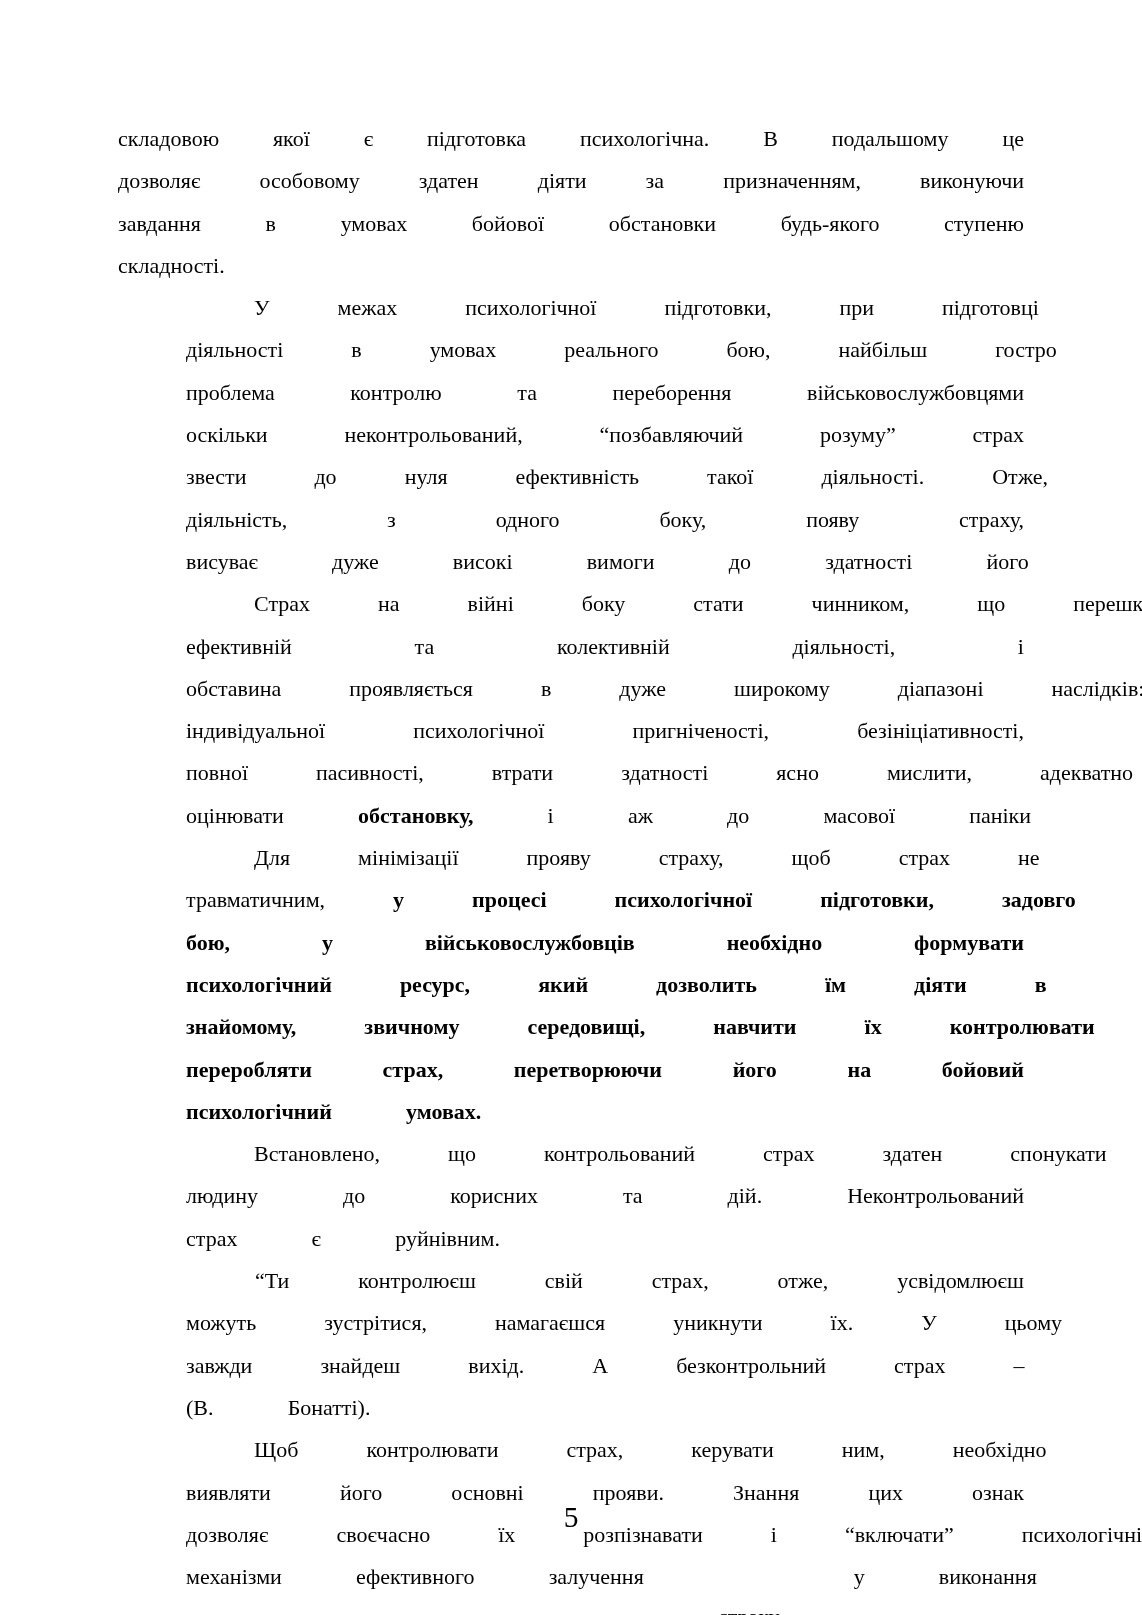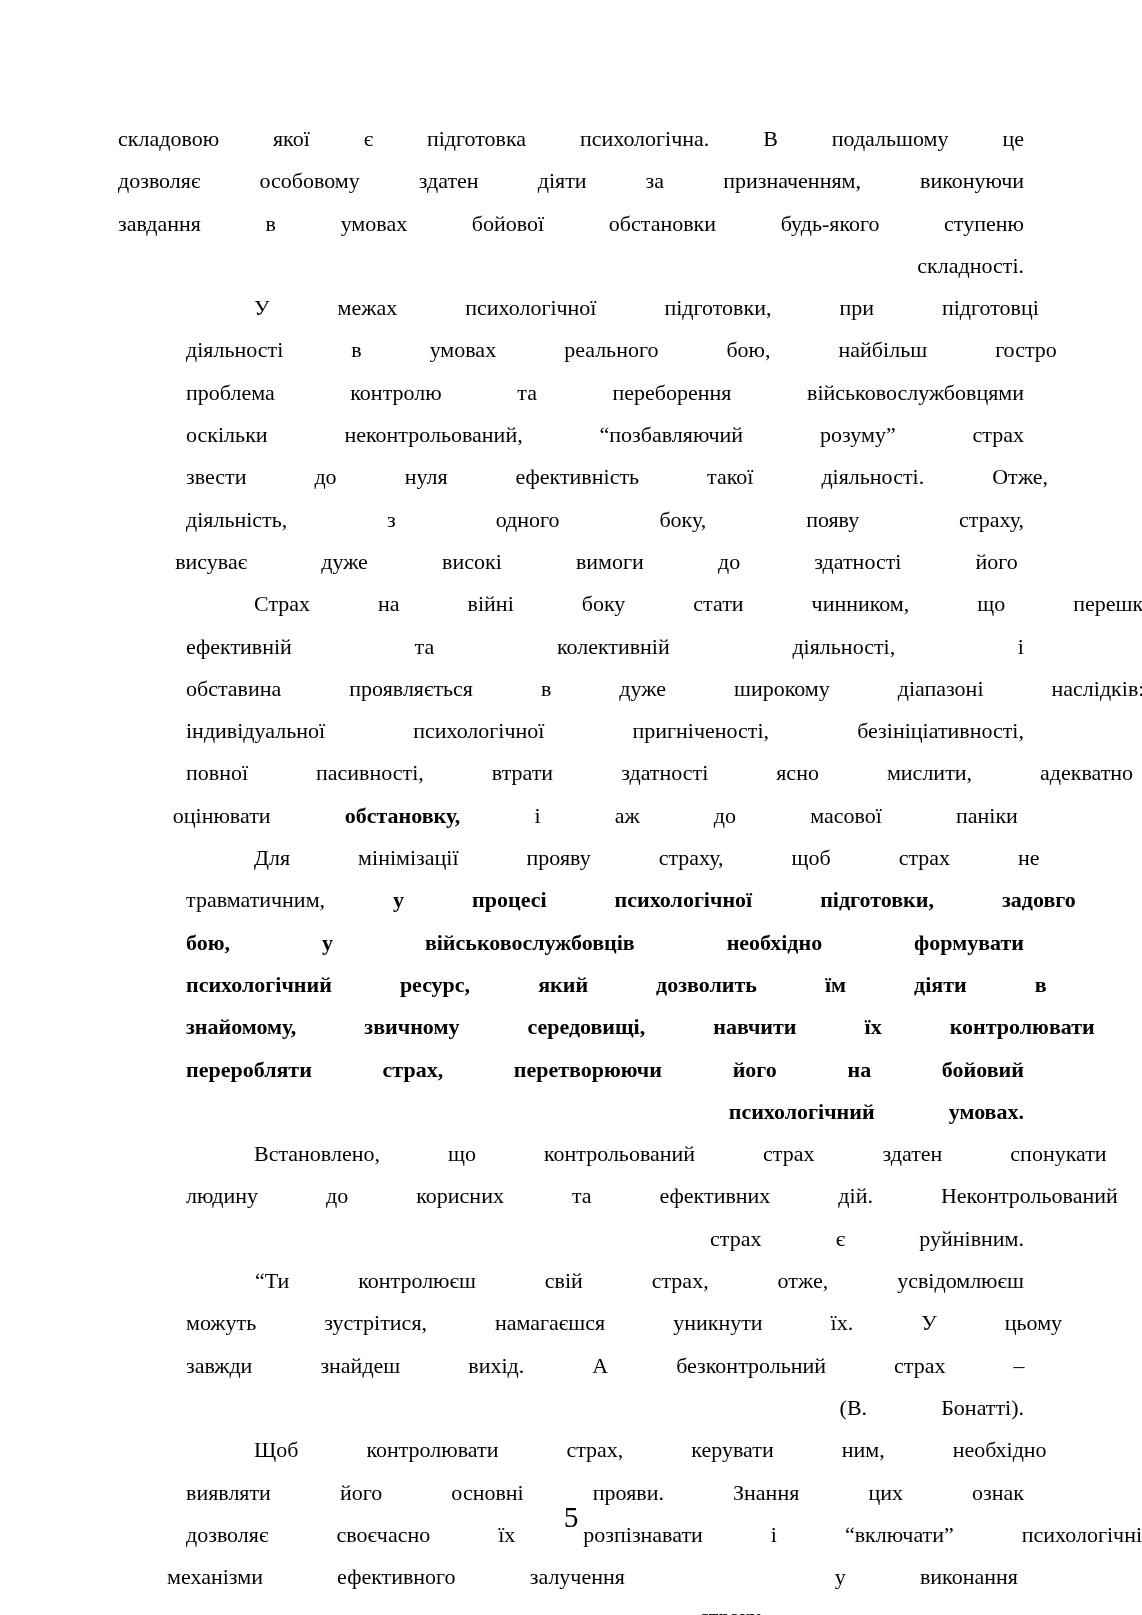--- a/index.html
+++ b/index.html
@@ -67,21 +67,21 @@
 
   
   .jline {
     display: flex;
     justify-content: space-between;
     white-space: nowrap;
     font-size: 22px;
     line-height: 42.3px;
   }
   .jline.last {
-    justify-content: flex-end;
+    justify-content: flex-start;
   }
   .jline .w {
     display: inline-block;
   }
   .jline.indent::before {
     content: "";
     display: inline-block;
     width: 68px;
     flex: 0 0 68px;
   }
@@ -297,21 +297,20 @@
           <span class="w">контрольований</span>
           <span class="w">страх</span>
           <span class="w">здатен</span>
           <span class="w">спонукати</span>
         </div>
         <div class="jline">
           <span class="w">людину</span>
           <span class="w">до</span>
           <span class="w">корисних</span>
           <span class="w">та</span>
-          <span class="w">ефективних</span>
           <span class="w">дій.</span>
           <span class="w">Неконтрольований</span>
         </div>
         <div class="jline last">
           <span class="w" style="margin-right: 0.28em;">страх</span>
           <span class="w" style="margin-right: 0.28em;">є</span>
           <span class="w">руйнівним.</span>
         </div>
       </div>
       <div class="para">

